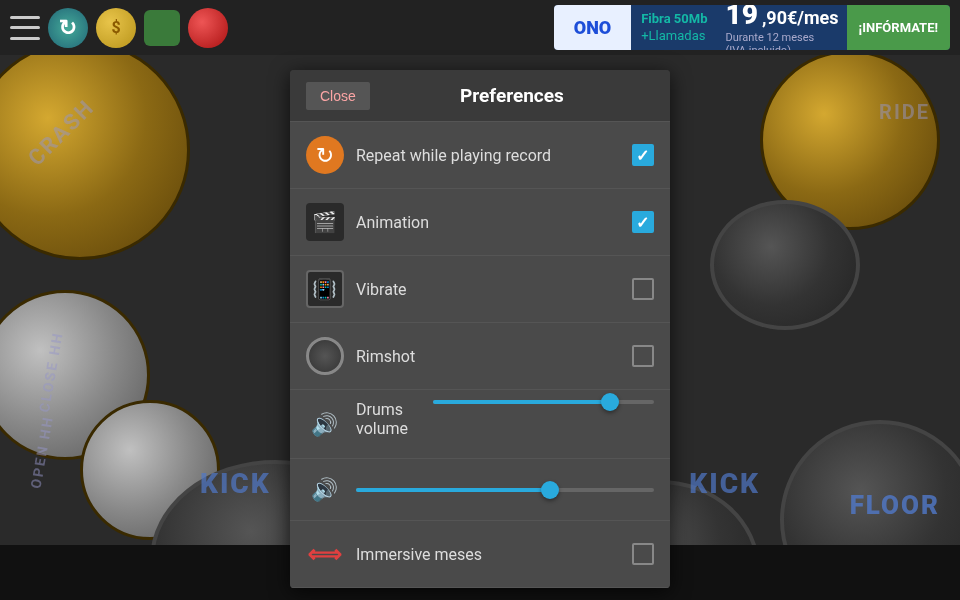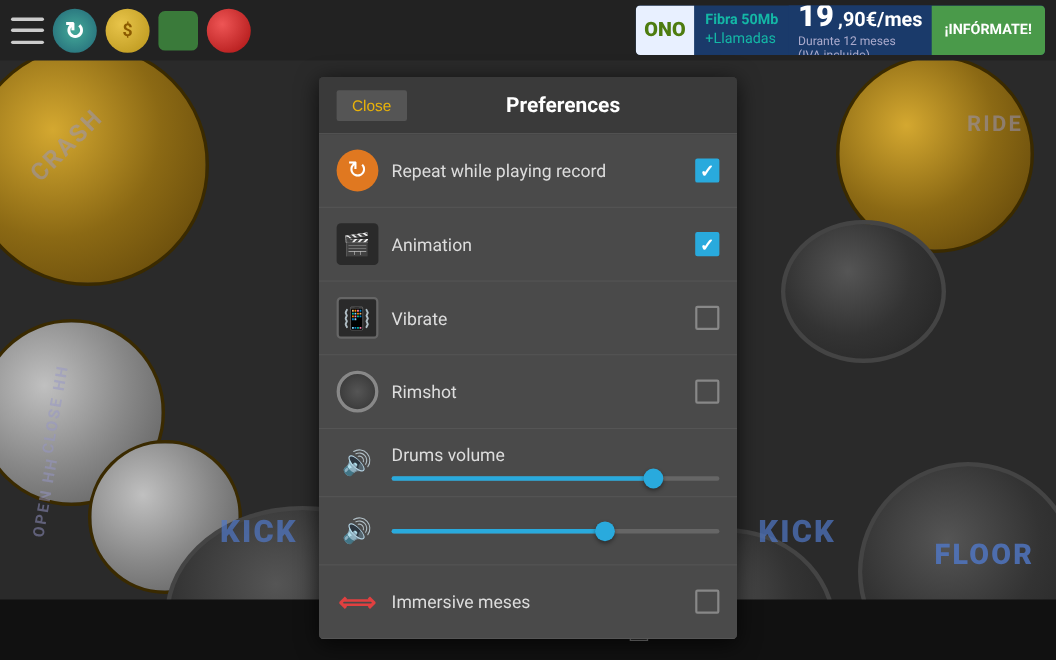--- a/index.html
+++ b/index.html
@@ -121,21 +121,21 @@
     .ad-banner {
       position: absolute;
       top: 5px; right: 10px;
       height: 45px;
       background: #1a3a6a;
       display: flex;
       align-items: center;
       border-radius: 4px;
       overflow: hidden;
     }
-    .ad-ono { background: #e8f0ff; padding: 0 8px; height: 100%; display: flex; align-items: center; font-weight: 900; font-size: 18px; color: #4d7c0f; }
+    .ad-ono { background: #e8f0ff; padding: 0 20px; height: 100%; display: flex; align-items: center; font-weight: 900; font-size: 18px; color: #1d4ed8; }
     .ad-fibra { padding: 0 10px; color: #14b8a6; font-size: 13px; line-height: 1.3; }
     .ad-price { background: #1a3a6a; padding: 0 8px; color: white; }
     .ad-price .big { font-size: 28px; font-weight: 900; color: white; }
     .ad-price .small { font-size: 11px; color: #aac; }
     .ad-btn { background: #4a9a4a; color: white; padding: 0 12px; height: 100%; display: flex; align-items: center; font-weight: bold; font-size: 13px; cursor: pointer; }
 
     
     .bottom-nav {
       position: absolute;
       bottom: 0; left: 0; right: 0;
@@ -176,21 +176,21 @@
     .dialog-header {
       display: flex;
       align-items: center;
       padding: 0 16px;
       height: 52px;
       background: #3a3a3a;
       border-bottom: 1px solid #555;
     }
     .close-btn {
       background: #555;
-      color: #eab308;
+      color: #fca5a5;
       border: none;
       padding: 6px 14px;
       border-radius: 2px;
       font-size: 14px;
       cursor: pointer;
     }
     .dialog-title {
       flex: 1;
       text-align: center;
       color: white;
@@ -285,21 +285,21 @@
       font-weight: bold;
     }
     .checkbox.unchecked {
       background: transparent;
     }
 
     
     .slider-container {
       flex: 1;
       display: flex;
-      flex-direction: column;
+      flex-direction: row;
     }
     .slider-label {
       color: #ddd;
       font-size: 16px;
       margin-bottom: 10px;
     }
     .slider-track {
       width: 100%;
       height: 4px;
       background: #666;

